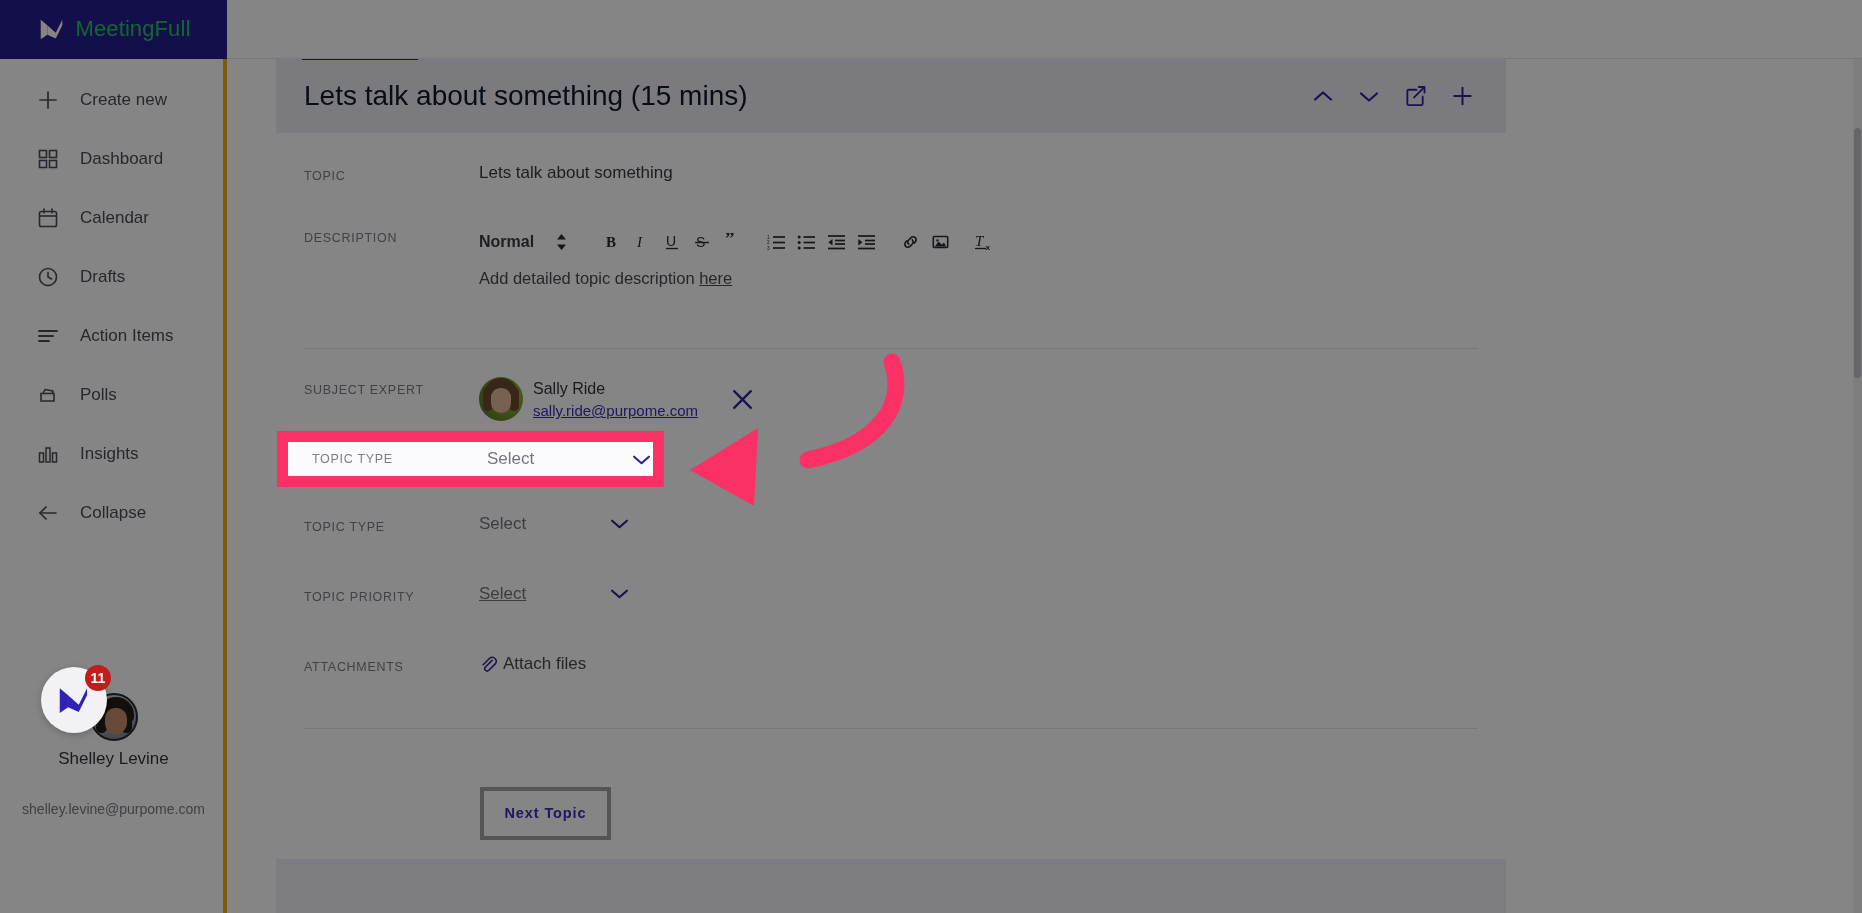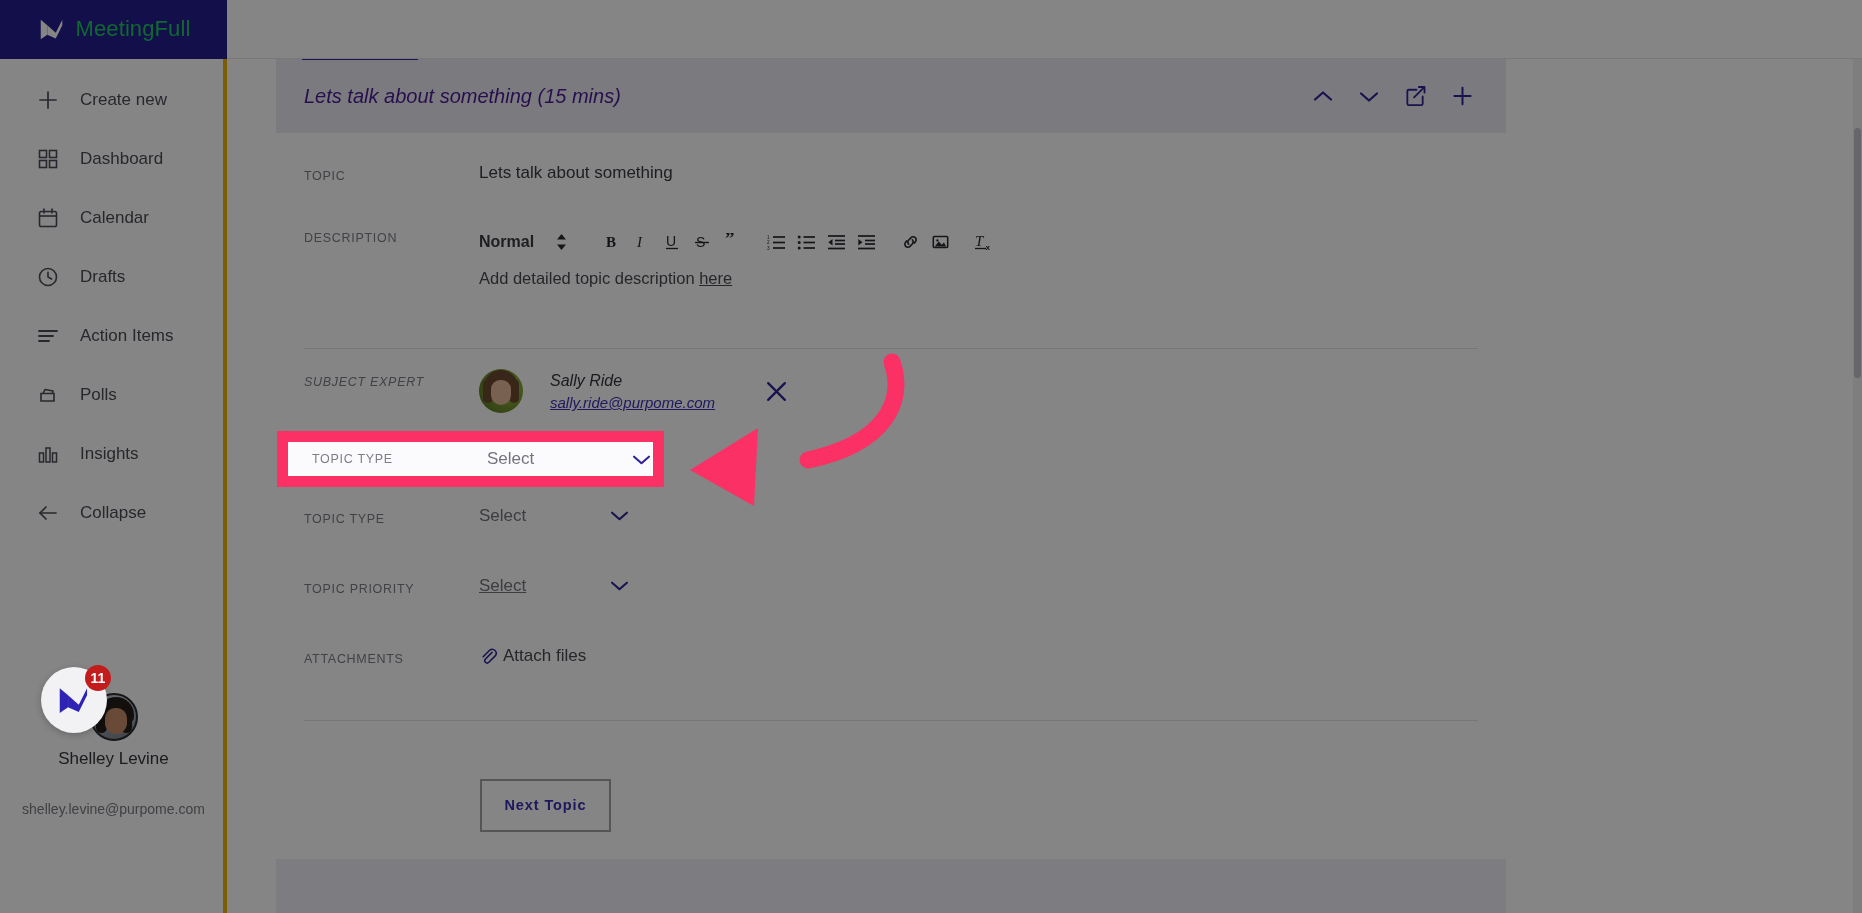--- a/index.html
+++ b/index.html
@@ -149,21 +149,21 @@
     position: relative;
     height: 74px;
     background: #eceaf3;
     padding: 0 28px;
     display: flex; align-items: center;
   }
   .card-head:before {
     content:""; position: absolute; left: 26px; top: -3px;
     width: 116px; height: 4px; background: #3727a6;
   }
-  .card-title { font-size: 20px; color: #4c1d95; font-weight: 400; font-style: italic; }
+  .card-title { font-size: 28px; color: #0f172a; font-weight: 400; }
   .head-actions {
     position: absolute; right: 32px; top: 50%; transform: translateY(-50%);
     display: flex; align-items: center; gap: 24px;
   }
   .head-actions svg { display: block; cursor: pointer; }
 
   .card-body { padding: 30px 28px 0 28px; }
 
   .row { display: flex; align-items: flex-start; min-height: 44px; }
   .row-label {
@@ -190,21 +190,21 @@
     display: flex; align-items: center; justify-content: center;
     cursor: pointer;
   }
   .tb-gap { width: 14px; }
   .desc-text { font-size: 16.5px; color: #4a4a54; padding-top: 6px; }
   .desc-text a { color: #4a4a54; }
 
   .divider { height:1px; background:#e3e3e8; margin: 36px 0 0 0; }
 
   .person {
-    display: flex; align-items: center; gap: 27px;
+    display: flex; align-items: center; gap: 10px;
   }
   .person-ava {
     width: 44px; height: 44px; border-radius: 50%;
     overflow: hidden; position: relative; flex: none;
     background: radial-gradient(circle at 70% 40%, #9cbf3f 0%, #6e8c2c 60%, #4e6a1f 100%);
   }
   .person-ava .p-hair { position:absolute; left:5px; top:1px; width:34px; height:24px; border-radius:17px 17px 4px 4px; background:#6b4a31; }
   .person-ava .p-face { position:absolute; left:12px; top:11px; width:20px; height:25px; border-radius:10px 10px 11px 11px; background:#e8bb9c; }
   .person-ava .p-h2 { position:absolute; left:4px; top:10px; width:10px; height:24px; border-radius:6px; background:#6b4a31; }
   .person-ava .p-h3 { position:absolute; right:4px; top:10px; width:10px; height:24px; border-radius:6px; background:#6b4a31; }
@@ -220,21 +220,21 @@
   .chev-blue { cursor: pointer; }
 
   .attach-line { display: flex; align-items: center; gap: 6px; cursor: pointer; }
   .attach-line span { font-size: 17px; color: #4a4a54; }
 
   .card-foot-sep { height: 1px; background: #e3e3e8; margin-top: 30px; }
 
   .next-wrap { padding: 58px 0 0 176px; }
   .next-btn {
     width: 131px; height: 53px;
-    border: 2px solid #a3a3a3; background: transparent;
+    border: 4px solid #a3a3a3; background: transparent;
     color: #3b30b4; font-size: 14.5px; font-weight: bold;
     letter-spacing: 0.9px; cursor: pointer;
     font-family: "Liberation Sans", sans-serif;
   }
   .bottom-strip {
     position: absolute; left: 49px; top: 800px;
     width: 1230px; height: 54px; background: #f0eef5;
   }
 
   
@@ -517,21 +517,21 @@
             </div>
 
             <div class="desc-text">
               <span>Add detailed topic description </span><a href="#">here</a>
             </div>
           </div>
         </div>
 
         <div class="divider" style="margin-top:60px;"></div>
 
-        <div class="row" style="margin-top:20px;font-style:italic;">
+        <div class="row" style="margin-top:28px;">
           <div class="row-label">Subject Expert</div>
           <div class="row-value">
             <div class="person">
               <div class="person-ava">
                 <div class="p-hair"></div>
                   <div class="p-h2"></div>
                   <div class="p-h3"></div>
                   <div class="p-face"></div>
               </div>
               <div class="person-info">

